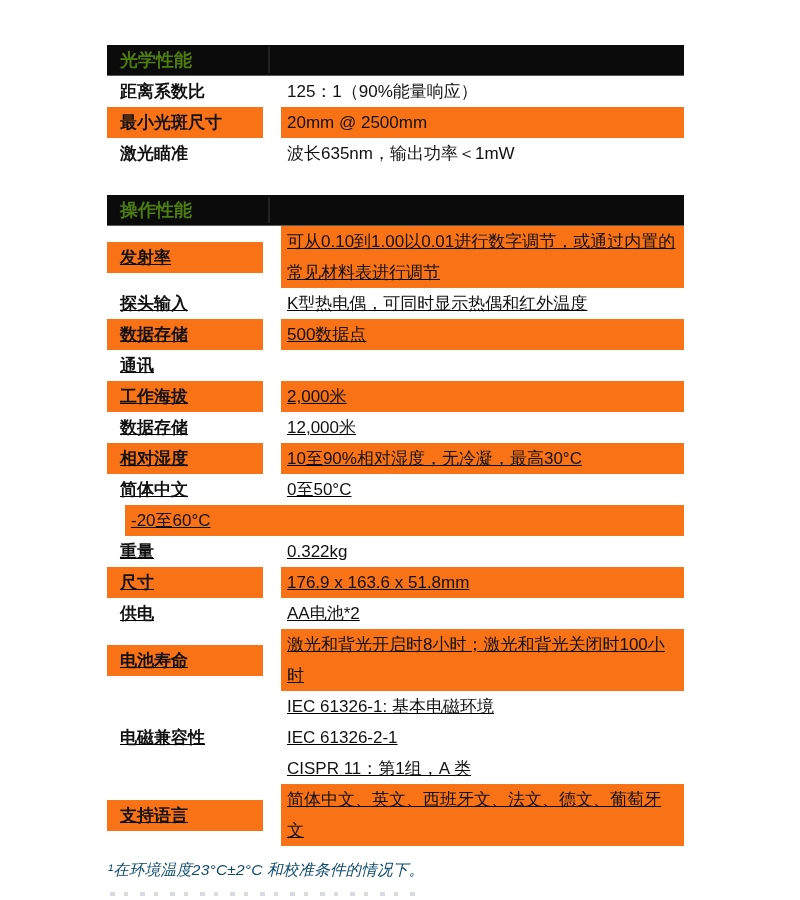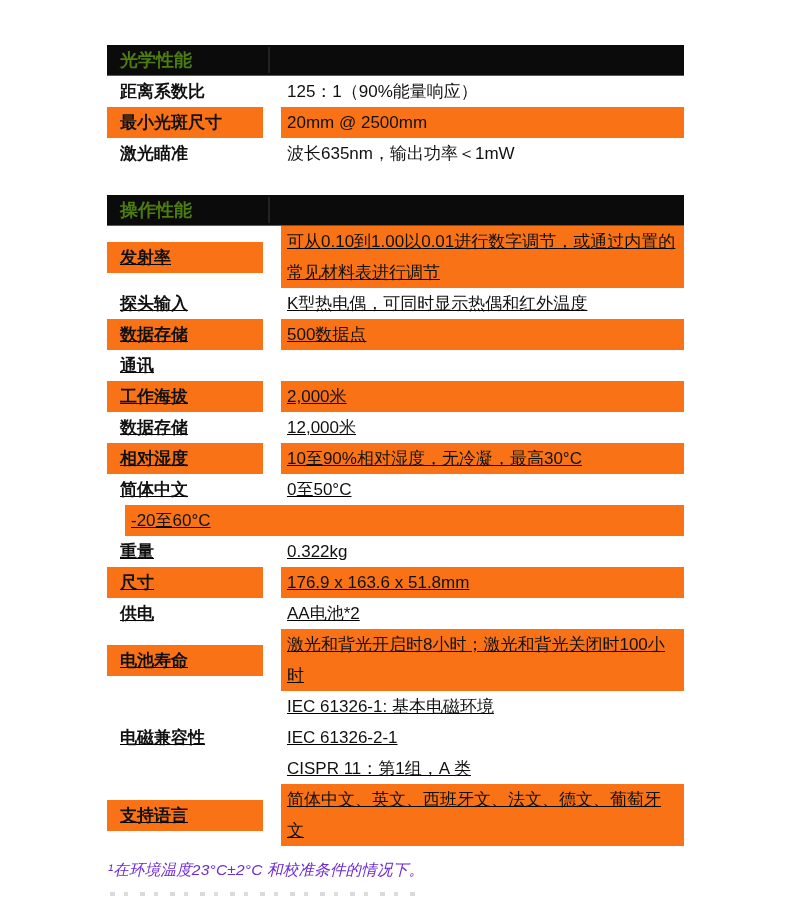--- a/index.html
+++ b/index.html
@@ -64,21 +64,21 @@
     white-space: pre-line;
   }
   .row.shaded .label-cell,
   .row.shaded .value-cell { background: #f97316; }
   .footnote {
     position: absolute;
     left: 108px;
     top: 860px;
     font-size: 15.5px;
     font-style: italic;
-    color: #6d28d9;
+    color: #0c4a6e;
     letter-spacing: 0.2px;
   }
   .cropped-line {
     position: absolute;
     left: 110px;
     top: 892px;
     width: 310px;
     height: 4px;
     background: repeating-linear-gradient(90deg,
       #b6bcc6 0 5px, transparent 5px 14px,

